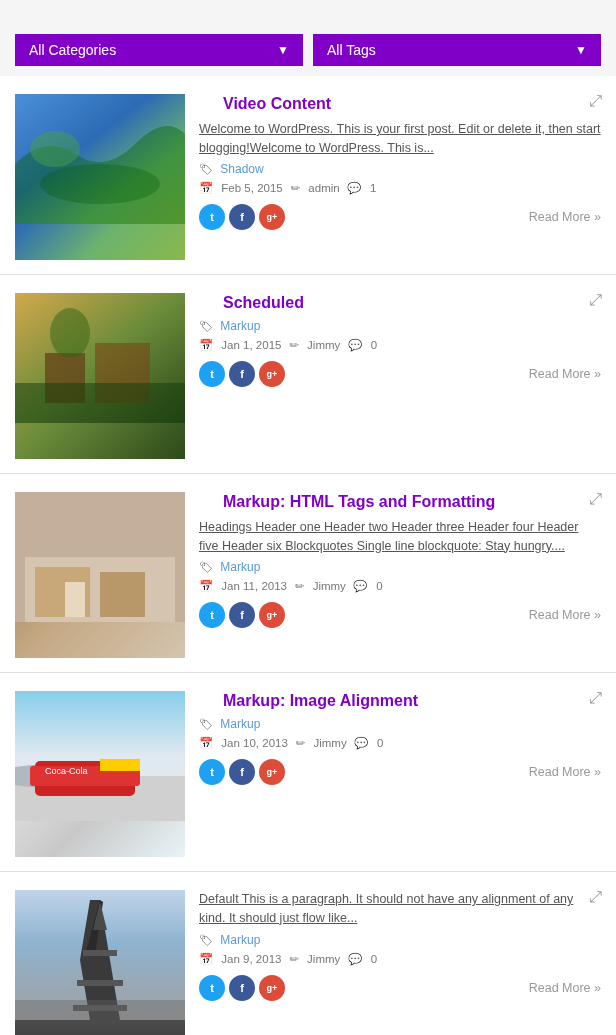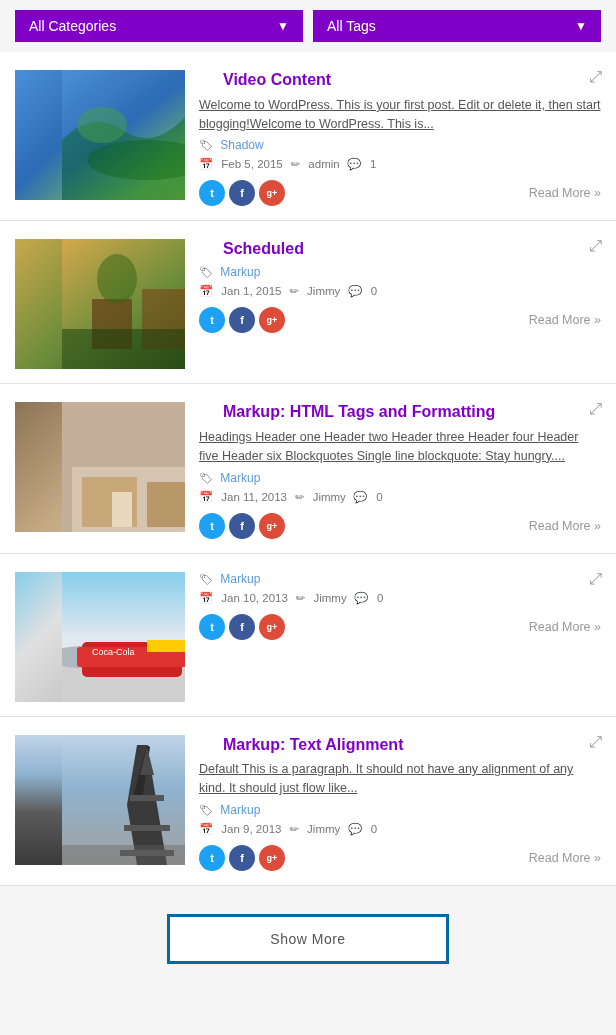--- a/index.html
+++ b/index.html
@@ -22,20 +22,21 @@
       flex: 1;
       background: #8000c8;
       color: #fff;
       border: none;
       padding: 8px 14px;
       font-size: 14px;
       cursor: pointer;
       display: flex;
       align-items: center;
       justify-content: space-between;
+      margin-top: 24px;
     }
     .filter-select span.arrow {
       font-size: 12px;
       margin-left: 8px;
     }
 
     
     .post-list {
       padding: 0;
     }
@@ -45,25 +46,24 @@
       border-bottom: 1px solid #e0e0e0;
       padding: 18px 15px 14px 15px;
       display: flex;
       gap: 14px;
       position: relative;
     }
 
     .post-thumbnail {
       width: 170px;
       min-width: 170px;
-      height: 130px;
+      height: 166px;
       background: #ccc;
       overflow: hidden;
       flex-shrink: 0;
-      padding-left: 47px;
     }
 
     
     .thumb-1 { background: linear-gradient(135deg, #4a90d9 0%, #2c6bb5 40%, #6db36d 70%, #8ab84a 100%); }
     .thumb-2 { background: linear-gradient(135deg, #c9a84c 0%, #6b8c3a 50%, #2c4a1a 100%); }
     .thumb-3 { background: linear-gradient(135deg, #8b7355 0%, #c4a882 50%, #d4c4b0 100%); }
     .thumb-4 { background: linear-gradient(135deg, #87ceeb 0%, #e0e0e0 30%, #c8c8c8 60%, #e8f4f8 100%); }
     .thumb-5 { background: linear-gradient(180deg, #c0d4e8 0%, #8fb3d0 30%, #5a5a5a 60%, #3a3a3a 100%); }
 
     .post-content {
@@ -330,20 +330,21 @@
     <rect x="15" y="75" width="110" height="20" rx="3" fill="#dd3333"></rect>
     <circle cx="35" cy="90" rx="12" ry="12" fill="#888"></circle>
     <circle cx="35" cy="90" rx="8" ry="8" fill="#aaa"></circle>
     <circle cx="130" cy="90" rx="12" ry="12" fill="#888"></circle>
     <circle cx="130" cy="90" rx="8" ry="8" fill="#aaa"></circle>
     <rect x="85" y="68" width="40" height="12" fill="#ffcc00"></rect>
     <text x="30" y="83" font-size="9" fill="white" font-family="Arial">Coca-Cola</text>
   </svg>
     </div>
     <div class="post-content">
+      <a class="post-title">Markup: Image Alignment</a>
       <div class="post-tags">
         <span class="tag-icon">🏷</span>
         <a>Markup</a>
       </div>
       <div class="post-meta">
         <span>📅</span>
         <span>Jan 10, 2013</span>
         <span>✏</span>
         <span>Jimmy</span>
         <span>💬</span>
@@ -374,21 +375,20 @@
     <polygon points="85,10 95,70 105,130 75,130 65,70 75,10" fill="#3a3a3a"></polygon>
     <polygon points="85,10 88,12 80,65 70,65" fill="#2a2a2a"></polygon>
     <rect x="68" y="60" width="34" height="6" fill="#555"></rect>
     <rect x="62" y="90" width="46" height="6" fill="#555"></rect>
     <rect x="58" y="115" width="54" height="6" fill="#555"></rect>
     <polygon points="85,12 92,40 78,40" fill="#4a4a4a"></polygon>
     <rect x="0" y="110" width="170" height="20" fill="rgba(100,100,100,0.4)"></rect>
   </svg>
     </div>
     <div class="post-content">
-      <a class="post-title">Markup: Text Alignment</a>
       <p class="post-excerpt">Default This is a paragraph. It should not have any alignment of any kind. It should just flow like...</p>
       <div class="post-tags">
         <span class="tag-icon">🏷</span>
         <a>Markup</a>
       </div>
       <div class="post-meta">
         <span>📅</span>
         <span>Jan 9, 2013</span>
         <span>✏</span>
         <span>Jimmy</span>

